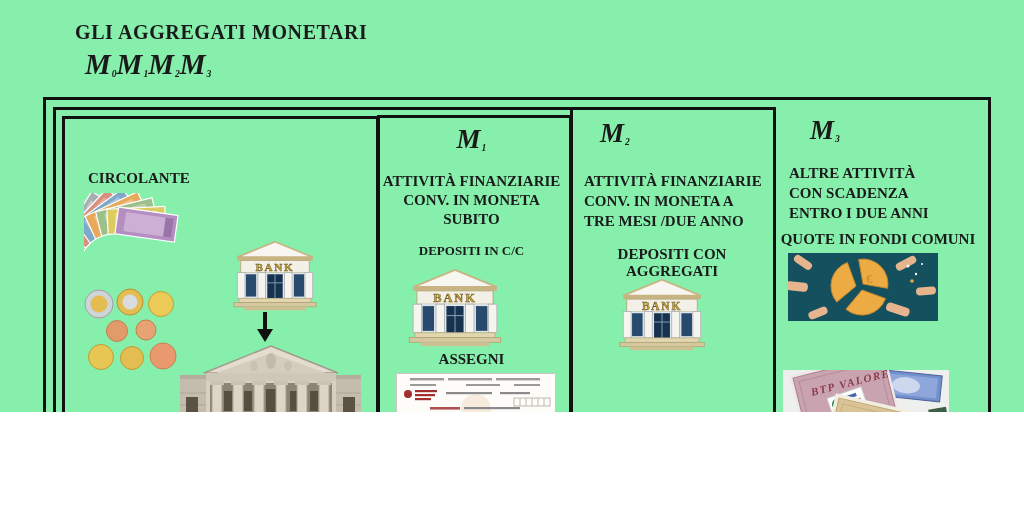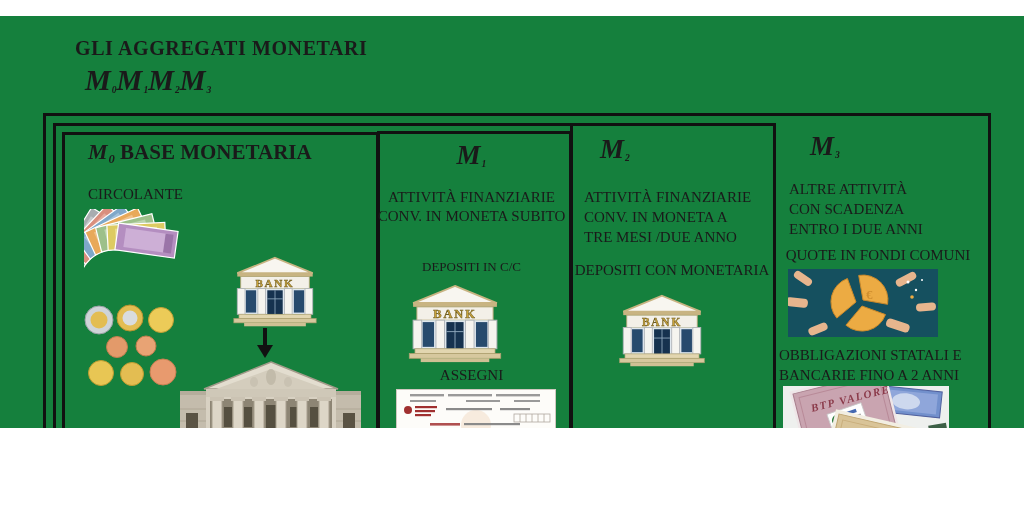--- a/index.html
+++ b/index.html
@@ -1,18 +1,18 @@
 <!DOCTYPE html>
 <html><head>
 <meta charset="utf-8">
 <style>
   html,body { margin:0; padding:0; background:#ffffff; }
   .slide {
-    position:relative; width:1024px; height:412px; background:#15803d;
-    font-family:"Liberation Serif", serif; color:#1a1a1a; overflow:hidden;margin-top:16px;
+    position:relative; width:1024px; height:412px; background:#86efac;
+    font-family:"Liberation Serif", serif; color:#1a1a1a; overflow:hidden;
   }
   .abs { position:absolute; }
   .frame { position:absolute; border:3px solid #111111; background:transparent; }
   .bold { font-weight:bold; }
   .pre { white-space:pre-line; }
   .ctr { text-align:center; }
 
   .page-title { left:75px; top:21px; font-size:20px; font-weight:bold; letter-spacing:0.6px; }
   .agg-row { left:85px; top:48px; display:flex; }
   .msym { font-style:italic; font-weight:bold; }
@@ -23,21 +23,21 @@
   .inner-frame { left:53px; top:107px; width:717px; height:367px; }
   .m0-box     { left:62px; top:116px; width:311px; height:345px; }
   .m1-box     { left:377px; top:115px; width:189px; height:336px; }
   .v-divider  { left:570px; top:110px; width:3px; height:361px; background:#111111; }
 
   .m0-head { left:88px; top:123px; font-size:21px; font-weight:bold; }
   .m0-head .msym { font-size:22px; }
   .sec-head { font-weight:bold; }
   .sec-head .msym { font-size:27px; }
 
-  .lbl { font-weight:normal; }
+  .lbl { font-weight:bold; }
   .fs15 { font-size:15px; }
   .lh19 { line-height:19px; }
   .lh20 { line-height:20px; }
 
   .m1-head { left:377px; top:124px; width:189px; text-align:center; }
   .m1-desc { left:377px; top:172px; width:189px; font-size:15px; }
   .m1-dep  { left:377px; top:243px; width:189px; font-size:13px; }
   .m1-ass  { left:377px; top:351px; width:189px; font-size:15px;text-align:center; }
 
   .m2-head { left:600px; top:118px; }
@@ -65,24 +65,20 @@
     <span class="agg-item"><span class="msym">M</span><span class="msub">2</span></span>
     <span class="agg-item"><span class="msym">M</span><span class="msub">3</span></span>
   </div>
 
   <div class="frame outer-frame"></div>
   <div class="frame inner-frame"></div>
   <div class="frame m0-box"></div>
   <div class="frame m1-box"></div>
   <div class="abs v-divider"></div>
 
-  <div class="abs m0-head">
-    <span class="msym">M</span><span class="msub">0</span>
-    <span class="bold">BASE MONETARIA</span>
-  </div>
 
   <div class="abs lbl fs15" style="left:88px; top:170px;">CIRCOLANTE</div>
 
   <div class="abs" style="left:84px; top:193px;">
     <svg width="106" height="80" viewBox="0 0 106 80">
       <g transform="rotate(-58 30 76)">
           <rect x="26" y="16" width="58" height="25" fill="#a7adb0" stroke="#fff" stroke-width="1.2"></rect>
           <rect x="34" y="20" width="42" height="17" fill="#c3c8ca"></rect>
         </g>
       <g transform="rotate(-47 30 76)">
@@ -316,21 +312,21 @@
       </g>
     </svg>
   </div>
 
   <div class="abs sec-head m2-head">
     <span class="msym">M</span><span class="msub">2</span>
   </div>
   <div class="abs lbl pre lh20 m2-desc">ATTIVITÀ FINANZIARIE
 CONV. IN MONETA A
 TRE MESI /DUE ANNO</div>
-  <div class="abs lbl m2-dep">DEPOSITI CON MONETARIA</div>
+  <div class="abs lbl m2-dep">DEPOSITI CON AGGREGATI</div>
 
   <div class="abs" style="left:617px; top:278px;">
     <svg width="90" height="74" viewBox="0 0 100 84">
       <polygon points="50,2 94,20 6,20" fill="#f8f6f0" stroke="#c8b482" stroke-width="2"></polygon>
       <rect x="6" y="20" width="88" height="4" fill="#c8b482"></rect>
       <rect x="10" y="24" width="80" height="14" fill="#f3f0e8" stroke="#b8a878" stroke-width="1"></rect>
       <text x="50" y="36" font-size="13" font-weight="bold" fill="#c9a23a" stroke="#6a5a20" stroke-width="0.5" letter-spacing="2" text-anchor="middle">BANK</text>
       <rect x="12" y="38" width="76" height="30" fill="#dfe7ee"></rect>
       <rect x="16" y="40" width="12" height="26" fill="#274a6d"></rect>
       <rect x="72" y="40" width="12" height="26" fill="#274a6d"></rect>
@@ -374,22 +370,20 @@
       </g>
       <g fill="#ffffff">
         <circle cx="120" cy="13" r="1.5"></circle>
           <circle cx="128" cy="21" r="1.2"></circle>
           <circle cx="134" cy="11" r="1"></circle>
       </g>
       <circle cx="124" cy="28" r="1.8" fill="#ecab43"></circle>
     </svg>
   </div>
 
-  <div class="abs lbl pre lh20 m3-obb">OBBLIGAZIONI STATALI E
-BANCARIE FINO A 2 ANNI</div>
 
   <div class="abs" style="left:783px; top:370px;">
     <svg width="166" height="100" viewBox="0 0 166 100">
       <rect width="166" height="100" fill="#eef0ee"></rect>
       <g transform="rotate(6 120 16)">
         <rect x="88" y="2" width="70" height="26" fill="#7290cc" stroke="#51619e" stroke-width="1"></rect>
         <rect x="92" y="5" width="62" height="20" fill="#8fa6da"></rect>
         <ellipse cx="123" cy="15" rx="14" ry="8" fill="#cdd8ee"></ellipse>
       </g>
       <path d="M0,55 L42,100 L8,100 L0,70 Z" fill="#31503c"></path>

